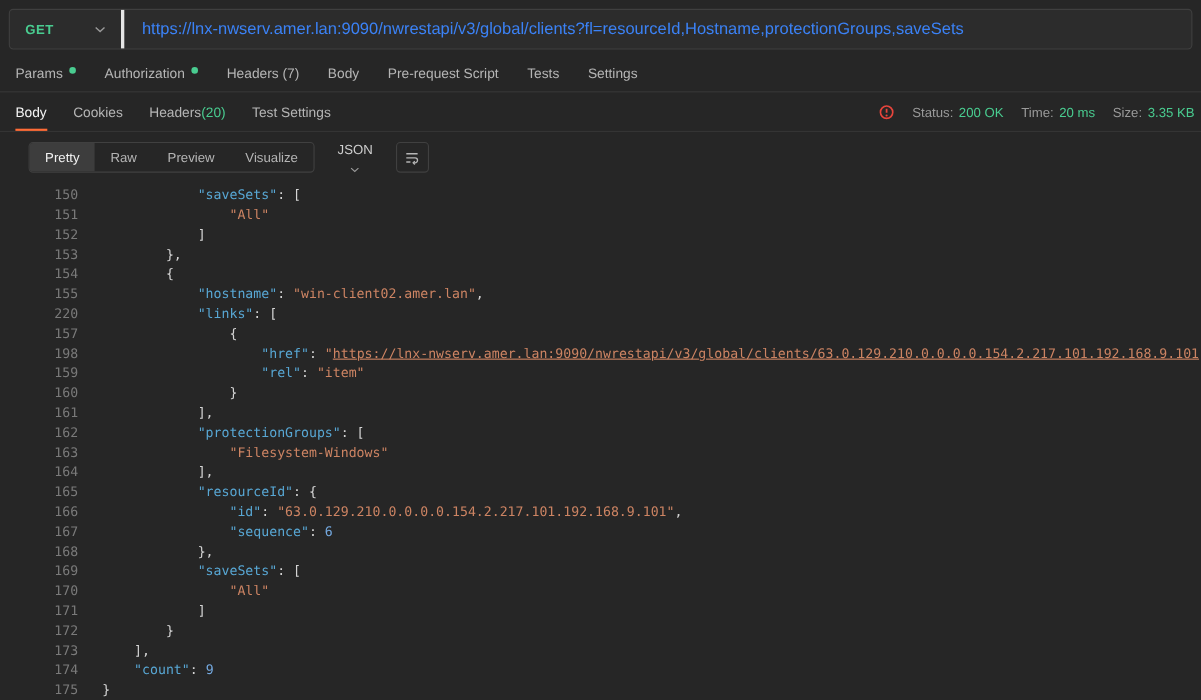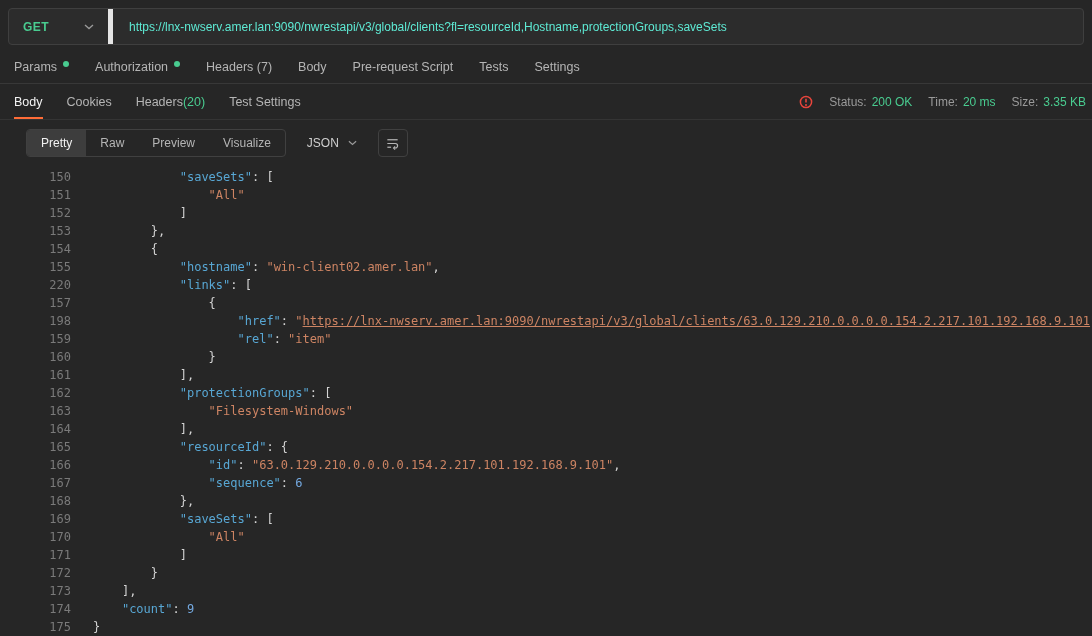--- a/index.html
+++ b/index.html
@@ -13,25 +13,25 @@
 
   
   .top { padding:8px 8px 6px 8px; }
   .url-bar {
     display:flex; align-items:center; height:37px;
     background:#2c2c2c; border:1px solid #3f3f3f; border-radius:4px;
   }
   .method-select {
     display:flex; align-items:center; justify-content:space-between;
     width:104px; padding:0 14px; height:100%;
-    border-right:5px solid #e5e5e5; cursor:pointer;
+    border-right:3px solid #e5e5e5; cursor:pointer;
   }
   .method { color:#49cc90; font-weight:bold; font-size:12px; letter-spacing:.4px; }
   .url-input {
-    flex:1; padding-left:16px; font-size:12px; color:#5eead4;
+    flex:1; padding-left:16px; font-size:15px; color:#3b82f6;
     white-space:nowrap; overflow:hidden;
   }
 
   
   .req-tabs {
     display:flex; align-items:center; gap:26px;
     height:33px; padding:0 14px;
     border-bottom:1px solid #383838;
   }
   .req-tab { color:#b5b5b5; cursor:pointer; white-space:nowrap; }
@@ -63,21 +63,21 @@
   .segmented {
     display:flex; border:1px solid #404040; border-radius:4px; overflow:hidden; height:28px;margin-left:12px;
   }
   .seg {
     display:flex; align-items:center; padding:0 14px; color:#b5b5b5;
     font-size:12px; cursor:pointer;
   }
   .seg.active { background:#3d3d3d; color:#f2f2f2; }
   .json-select {
     display:flex; align-items:center; gap:9px; height:28px; padding:0 11px;
-    border-radius:4px; color:#cfcfcf; font-size:12px; cursor:pointer;
+    border-radius:4px; color:#cfcfcf; font-size:12px; cursor:pointer;flex-direction:column;
   }
   .wrap-btn {
     display:flex; align-items:center; justify-content:center;
     width:30px; height:28px; border:1px solid #404040; border-radius:4px; cursor:pointer;
   }
 
   
   .code {
     font-family:"DejaVu Sans Mono","Liberation Mono",monospace;
     font-size:12px; line-height:18px; padding-top:2px;margin-left:31px;

